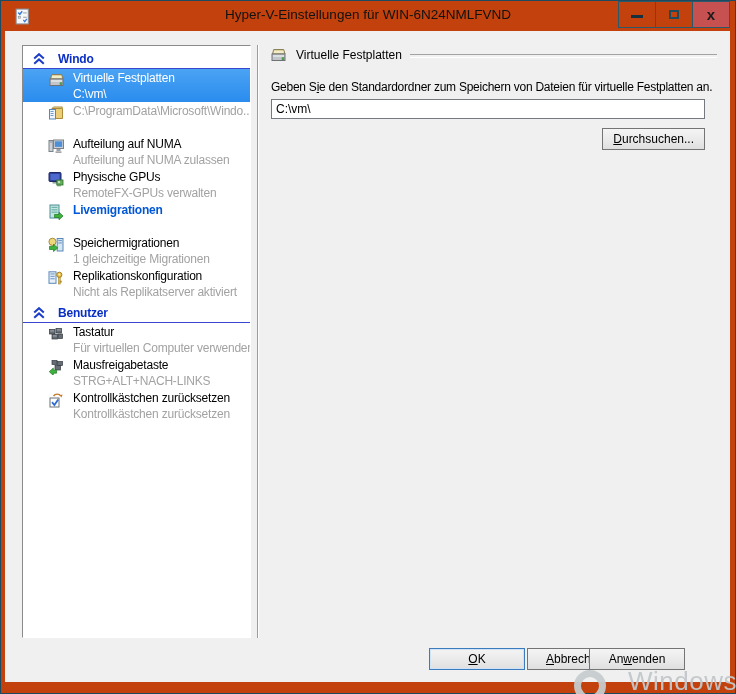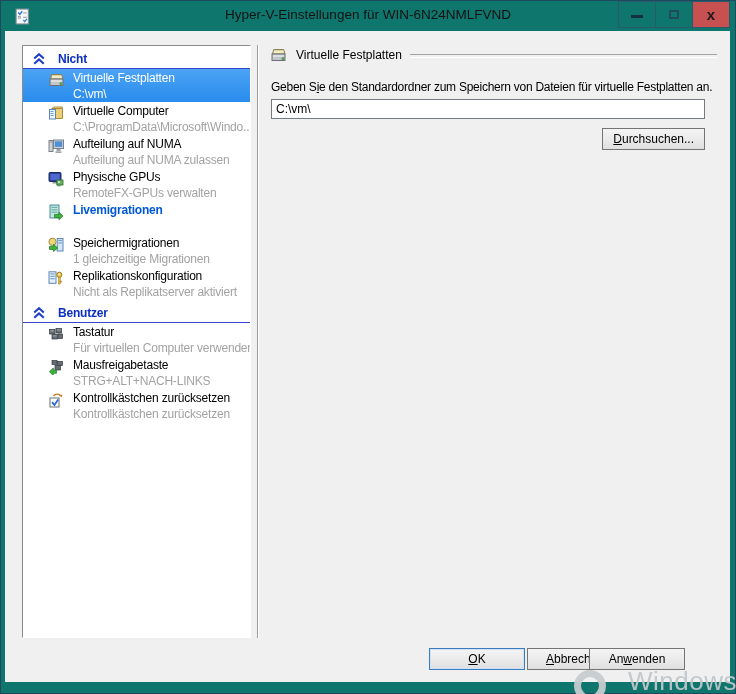--- a/index.html
+++ b/index.html
@@ -1,18 +1,18 @@
 <!DOCTYPE html>
 <html><head>
 <meta charset="utf-8">
 <style>
   html,body{margin:0;padding:0;}
   body{width:736px;height:694px;overflow:hidden;position:relative;background:#fff;
        font-family:"Liberation Sans",sans-serif;-webkit-font-smoothing:antialiased;}
-  .window{position:absolute;inset:0;background:#0f766e;box-shadow:inset 0 0 0 1px #1d4a5f;}
+  .window{position:absolute;inset:0;background:#c2410c;box-shadow:inset 0 0 0 1px #1d4a5f;}
   
   .titlebar{position:absolute;left:1px;top:1px;right:1px;height:30px;}
   .title-icon{position:absolute;left:13px;top:7px;width:17px;height:17px;}
   .title-text{position:absolute;left:0;right:0;top:6px;text-align:center;font-size:13.5px;color:#121212;
               white-space:nowrap;}
   .win-buttons{position:absolute;right:5px;top:0;height:27px;display:flex;}
   .win-btn{width:38px;height:27px;box-sizing:border-box;border:1px solid #29596b;margin-left:-1px;
            display:flex;align-items:center;justify-content:center;cursor:default;}
   .win-btn.close{background:#c75050;}
   .glyph-min{width:12px;height:3px;background:#14313d;margin-top:4px;}
@@ -100,21 +100,21 @@
   <div class="content">
 
     <div class="sidebar" id="sidebar">
         <div class="section-header">
           <span class="chev">
             <svg width="12" height="12" viewBox="0 0 10 10">
               <path d="M1 4.6 L5 1 9 4.6" fill="none" stroke="#1e3ec8" stroke-width="1.7"></path>
               <path d="M1 9 L5 5.4 9 9" fill="none" stroke="#1e3ec8" stroke-width="1.7"></path>
             </svg>
           </span>
-          <span class="sec-label">Nicht</span>
+          <span class="sec-label">Windo</span>
         </div>
         <div class="item selected">
           <span class="icon">
             <svg width="17" height="16" viewBox="0 0 16 16">
               <path d="M2 7 L3.2 2.5 h10 L14.5 7 z" fill="#ddd3a0" stroke="#8a8158"></path>
               <rect x="3.5" y="4" width="9.5" height="2" fill="#f2ecc9"></rect>
               <rect x="1.5" y="7" width="13" height="6.5" fill="#c2c6ca" stroke="#6e7276"></rect>
               <rect x="2.5" y="8" width="11" height="2" fill="#dcdfe2"></rect>
               <rect x="11.5" y="10.8" width="2" height="1.8" fill="#55c04c" stroke="#2e6e2e" stroke-width="0.5"></rect>
             </svg>
@@ -126,21 +126,20 @@
           <span class="icon">
             <svg width="16" height="16" viewBox="0 0 16 16">
               <path d="M4 3.5 h10.5 v10 H4 z" fill="#eccd78" stroke="#a98b3a"></path>
               <path d="M4 3.5 l1.5-1.5 h9 l-1.5 1.5 z" fill="#f4e0a4" stroke="#a98b3a"></path>
               <rect x="1.5" y="4.5" width="6" height="9.5" fill="#eef4fa" stroke="#5a87b8"></rect>
               <rect x="2.5" y="6" width="3" height="1" fill="#6f9cc9"></rect>
               <rect x="2.5" y="8" width="3" height="1" fill="#6f9cc9"></rect>
               <rect x="2.5" y="10" width="3" height="1" fill="#6f9cc9"></rect>
             </svg>
           </span>
-          <div class="title">Virtuelle Computer</div>
           <div class="subtitle">C:\ProgramData\Microsoft\Windo...</div>
         </div>
         <div class="item">
           <span class="icon">
             <svg width="16" height="16" viewBox="0 0 16 16">
               <rect x="1" y="2.5" width="4" height="11" fill="#cdd2d8" stroke="#7b8188"></rect>
               <rect x="1.8" y="3.5" width="2.4" height="1" fill="#8b9198"></rect>
               <rect x="5.5" y="2" width="10" height="8.5" fill="#cdd2d8" stroke="#7b8188"></rect>
               <rect x="6.8" y="3.3" width="7.4" height="5.6" fill="#4f8fd6"></rect>
               <rect x="8.5" y="11" width="4" height="2" fill="#9aa0a6"></rect>

